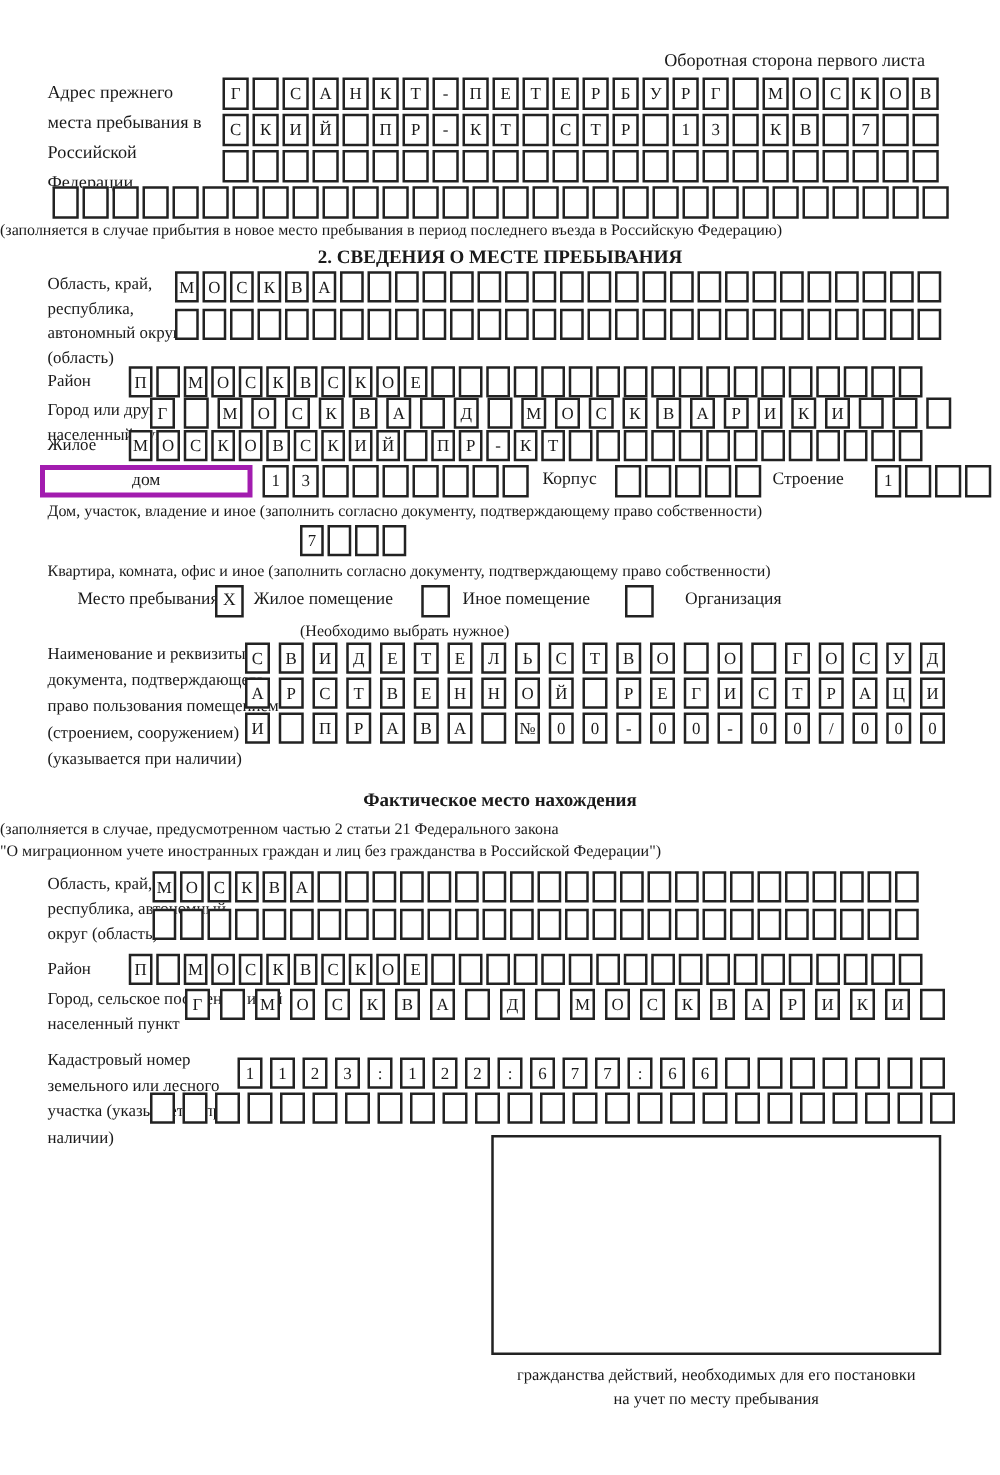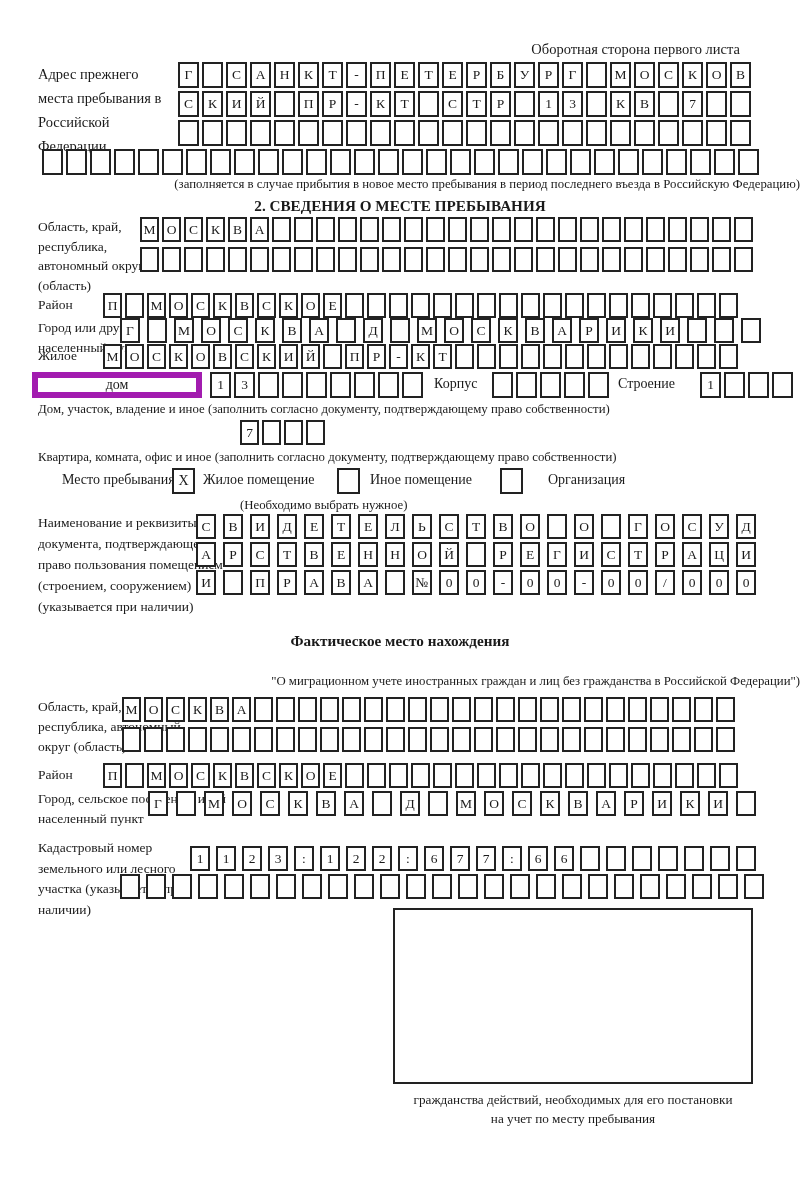--- a/index.html
+++ b/index.html
@@ -3,36 +3,36 @@
 <meta charset="utf-8">
 <style>
   html,body { margin:0; padding:0; background:#fff; }
   .page {
     position:relative; width:800px; height:1180px; background:#ffffff;
     font-family:"Liberation Serif", serif; color:#1a1a1a; overflow:hidden;
   }
   .abs { position:absolute; }
   .lbl { font-size:13.5px; line-height:19.5px; }
   .lbl-lg { font-size:14.5px; line-height:24px; }
-  .note { font-size:12.8px; width:800px; text-align:right; }
+  .note { font-size:12.8px; width:800px; text-align:left; }
   .title { font-size:15.2px; font-weight:bold; width:800px; text-align:center; }
   .cells { display:flex; }
   .cell {
     box-sizing:border-box; flex:0 0 auto;
     width:19px; height:25px; margin-right:3px;
     border:2px solid #222; background:#fff;
     display:flex; align-items:center; justify-content:center;
     font-size:13.5px; font-family:"Liberation Serif", serif;
   }
   .p24 .cell { width:21px; height:26px; margin-right:3px; }
   .p27 .cell { width:20px; margin-right:7px; }
   .p28 .cell { width:20px; margin-right:8px; }
   .p26 .cell { width:20px; margin-right:6px; }
   .widebox {
-    box-sizing:border-box; border:6px solid #a21caf; height:26px; background:#fff;
+    box-sizing:border-box; border:4px solid #a21caf; height:26px; background:#fff;
     display:flex; align-items:center; justify-content:center; font-size:14px;
   }
   .checkbox {
     box-sizing:border-box; width:23px; height:26px; border:2px solid #222; background:#fff;
     display:flex; align-items:center; justify-content:center; font-size:14px;
   }
   .stampbox { box-sizing:border-box; border:2px solid #222; background:#fff; }
   .stampnote { font-size:13.2px; line-height:19px; text-align:center; }
 </style>
 </head>
@@ -424,20 +424,21 @@
       <span class="cell">-</span>
       <span class="cell">0</span>
       <span class="cell">0</span>
       <span class="cell">/</span>
       <span class="cell">0</span>
       <span class="cell">0</span>
       <span class="cell">0</span>
     </div>
 
   <div class="abs title" style="left:0; top:632px;">Фактическое место нахождения</div>
+  <div class="abs note" style="left:0; top:656px;">(заполняется в случае, предусмотренном частью 2 статьи 21 Федерального закона</div>
   <div class="abs note" style="left:0; top:674px;">"О миграционном учете иностранных граждан и лиц без гражданства в Российской Федерации")</div>
 
   <div class="abs lbl" style="left:38px; top:697px; width:152px; line-height:20px;">Область, край, республика, автономный округ (область)</div>
   <div class="abs cells" style="left:122px; top:697px;">
       <span class="cell">М</span>
       <span class="cell">О</span>
       <span class="cell">С</span>
       <span class="cell">К</span>
       <span class="cell">В</span>
       <span class="cell">А</span>

